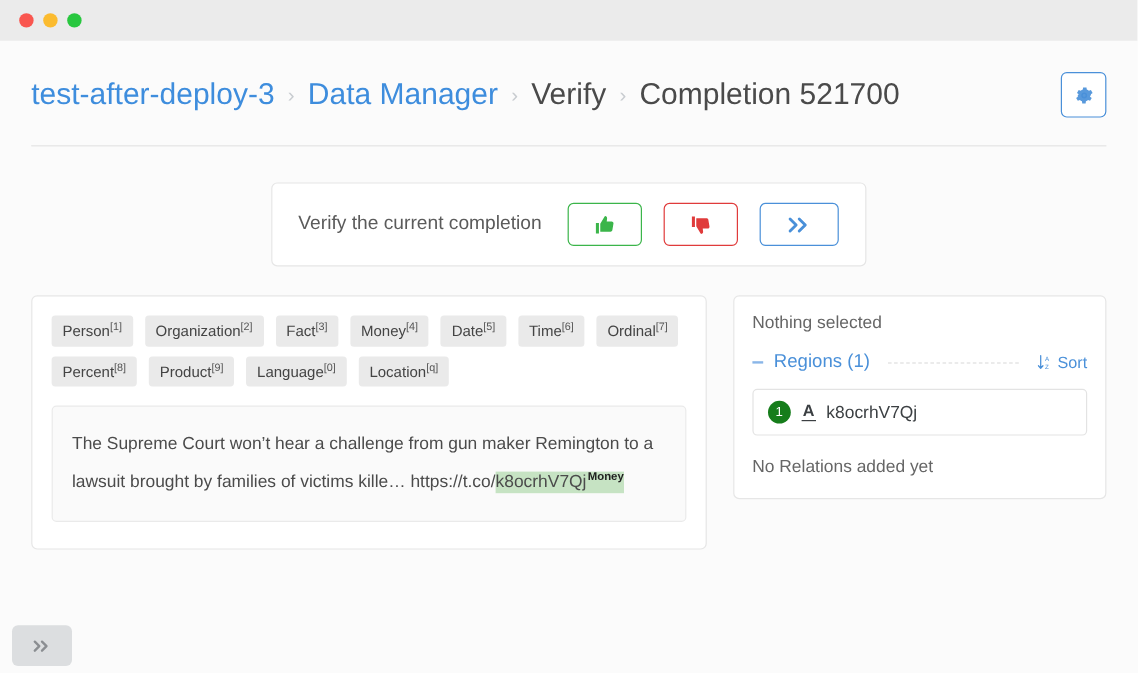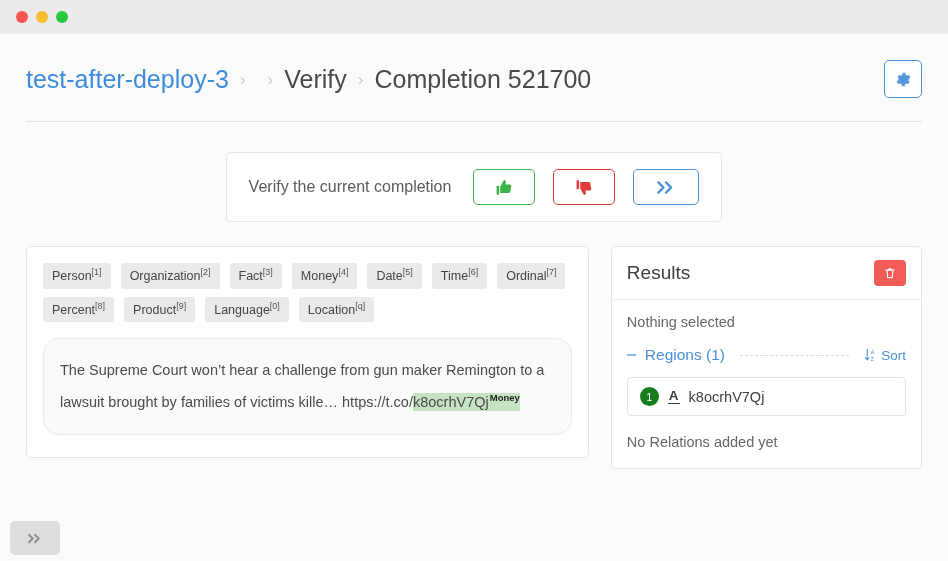--- a/index.html
+++ b/index.html
@@ -163,21 +163,21 @@
   }
   .tag sup {
     font-size: 9px;
     color: #555;
   }
 
   
   .textbox {
     background: #fafafa;
     border: 1px solid #eaeaea;
-    border-radius: 16px;
+    border-radius: 4px;
     padding: 18px 16px;
     font-size: 14.5px;
     line-height: 27px;
     color: #4b4b4b;
   }
   .hl {
     background: #c6e3c3;
     position: relative;
     padding: 1px 0;
   }
@@ -319,20 +319,21 @@
   <div class="titlebar">
     <span class="dot dot-red"></span>
     <span class="dot dot-yellow"></span>
     <span class="dot dot-green"></span>
   </div>
 
   <div class="header">
     <div class="crumbs">
       <span class="crumb link">test-after-deploy-3</span>
       <span class="crumb-sep">›</span>
+      <span class="crumb link">Data Manager</span>
       <span class="crumb-sep">›</span>
       <span class="crumb">Verify</span>
       <span class="crumb-sep">›</span>
       <span class="crumb">Completion 521700</span>
     </div>
     <div class="gear-btn">
       <svg width="17" height="17" viewBox="0 0 24 24">
         <path fill="#4a90d9" d="M12 8.5a3.5 3.5 0 1 0 0 7 3.5 3.5 0 0 0 0-7zm0 5.2a1.7 1.7 0 1 1 0-3.4 1.7 1.7 0 0 1 0 3.4z"></path>
         <path fill="#4a90d9" d="M20 12c0-.5-.05-1-.13-1.47l2.02-1.5-2-3.46-2.35.95c-.74-.62-1.6-1.1-2.53-1.4L14.7 2.6h-4l-.3 2.52c-.94.3-1.8.78-2.54 1.4l-2.35-.95-2 3.46 2.02 1.5A9 9 0 0 0 4.4 12c0 .5.05 1 .13 1.47l-2.02 1.5 2 3.46 2.35-.95c.74.62 1.6 1.1 2.53 1.4l.3 2.52h4l.3-2.52c.94-.3 1.8-.78 2.54-1.4l2.35.95 2-3.46-2.02-1.5c.08-.47.13-.97.13-1.47z" opacity=".92"></path>
       </svg>
@@ -384,28 +385,20 @@
         <span class="tag"><span>Language</span><sup>[0]</sup></span>
         <span class="tag"><span>Location</span><sup>[q]</sup></span>
       </div>
 
       <div class="textbox">
         <span>The Supreme Court won’t hear a challenge from gun maker Remington to a lawsuit brought by families of victims kille… https://t.co/</span><span class="hl"><span>k8ocrhV7Qj</span><sup>Money</sup></span>
       </div>
     </div>
 
     <div class="card right-card">
-      <div class="results-head">
-        <span class="results-title">Results</span>
-        <div class="trash-btn">
-          <svg width="14" height="14" viewBox="0 0 24 24">
-            <path d="M5 7h14M10 7V5h4v2M7 7l1 13h8l1-13" stroke="#fff" stroke-width="1.9" fill="none" stroke-linecap="round" stroke-linejoin="round"></path>
-          </svg>
-        </div>
-      </div>
 
       <div class="results-body">
         <div class="nothing">Nothing selected</div>
 
         <div class="section-row">
           <span class="collapse-dash blue"></span>
           <span class="section-name blue">Regions (1)</span>
           <span class="dotline"></span>
           <span class="sort-btn">
             <svg width="13" height="14" viewBox="0 0 16 17">

